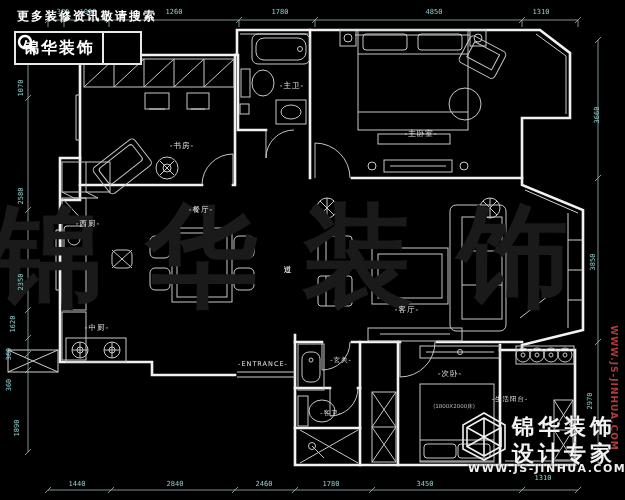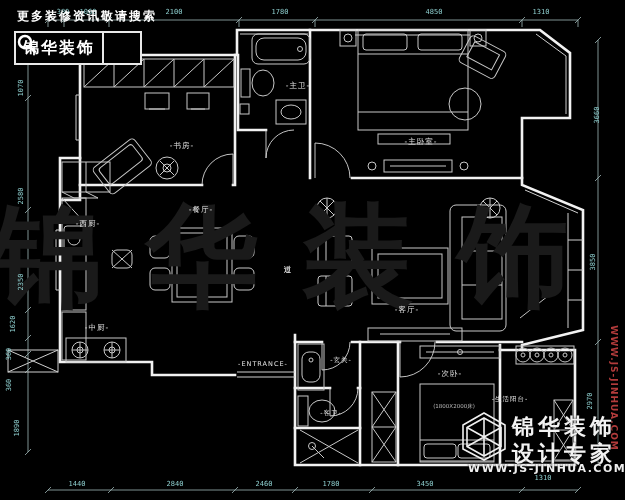--- a/index.html
+++ b/index.html
@@ -220,37 +220,37 @@
     <span class="sep"></span>
     <span class="mag">
       <svg width="22" height="22" viewBox="0 0 22 22">
         <circle cx="9" cy="9" r="6" stroke="#fff" stroke-width="2.5" fill="none"></circle>
         <path d="M13.5,13.5 L19.5,19.5" stroke="#fff" stroke-width="3"></path>
       </svg>
     </span>
   </div>
 
   <div class="lbl" style="left:182px;top:146px">-书房-</div>
-  <div class="lbl" style="left:298px;top:86px">-主卫-</div>
-  <div class="lbl" style="left:421px;top:142px">-主卧室-</div>
+  <div class="lbl" style="left:292px;top:86px">-主卫-</div>
+  <div class="lbl" style="left:421px;top:134px">-主卧室-</div>
   <div class="lbl" style="left:88px;top:224px">-西厨-</div>
   <div class="lbl" style="left:201px;top:210px">-餐厅-</div>
   <div class="lbl" style="left:97px;top:328px">-中厨-</div>
   <div class="lbl vert" style="left:287px;top:259px">过道</div>
   <div class="lbl" style="left:407px;top:310px">-客厅-</div>
   <div class="lbl small" style="left:263px;top:364px">-ENTRANCE-</div>
   <div class="lbl small" style="left:341px;top:360px">-玄关-</div>
   <div class="lbl small" style="left:331px;top:413px">-客卫-</div>
   <div class="lbl" style="left:450px;top:374px">-次卧-</div>
   <div class="lbl tiny" style="left:454px;top:406px">(1800X2000床)</div>
   <div class="lbl small" style="left:510px;top:399px">-生活阳台-</div>
 
   <div class="dim" style="left:63px;top:12px">380</div>
   <div class="dim" style="left:88px;top:12px">1060</div>
-  <div class="dim" style="left:174px;top:12px">2100</div>
+  <div class="dim" style="left:174px;top:12px">1260</div>
   <div class="dim" style="left:280px;top:12px">1780</div>
   <div class="dim" style="left:434px;top:12px">4850</div>
   <div class="dim" style="left:541px;top:12px">1310</div>
 
   <div class="dim" style="left:77px;top:484px">1440</div>
   <div class="dim" style="left:175px;top:484px">2840</div>
   <div class="dim" style="left:264px;top:484px">2460</div>
   <div class="dim" style="left:331px;top:484px">1780</div>
   <div class="dim" style="left:425px;top:484px">3450</div>
   <div class="dim" style="left:543px;top:478px">1310</div>

